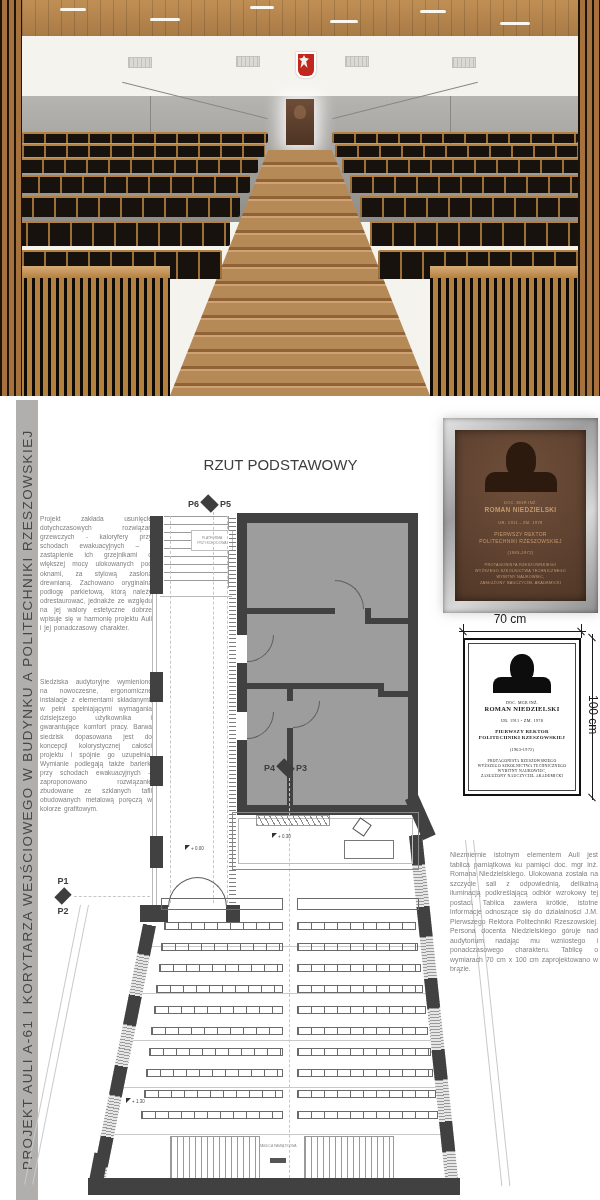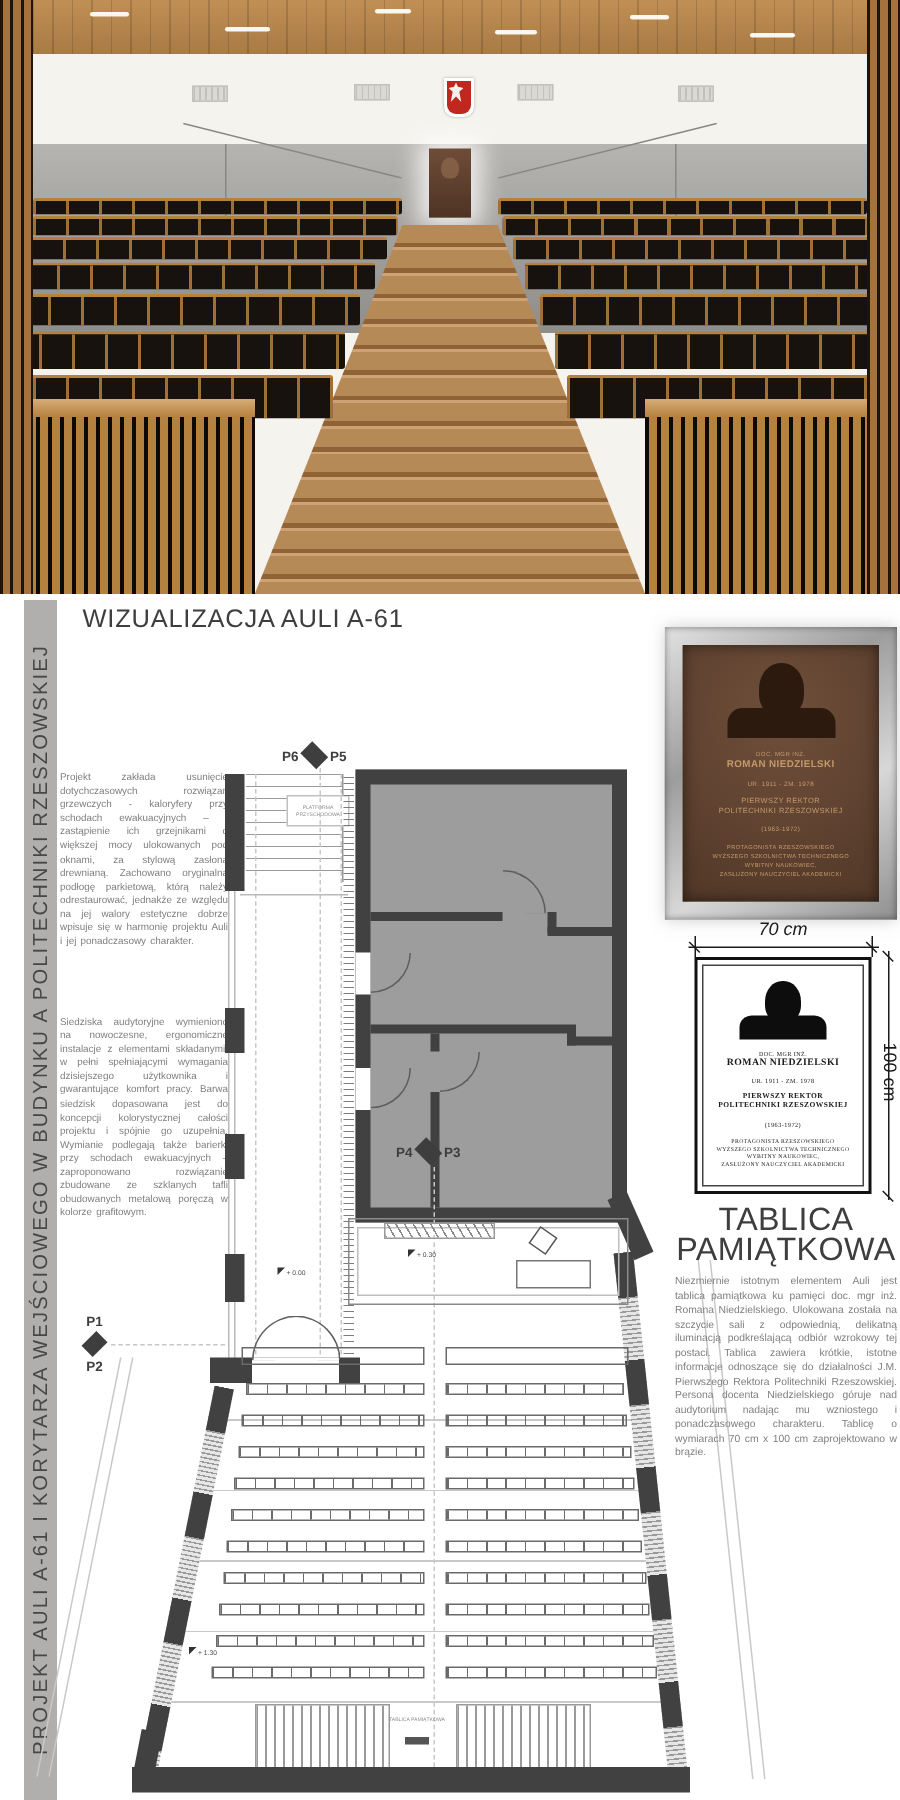--- a/index.html
+++ b/index.html
@@ -179,23 +179,23 @@
       </div>
 
     <div class="sidewall" style="left:0;"></div>
     <div class="sidewall" style="left:578px;"></div>
   </div>
 
   <div class="sidebar">
     <span>PROJEKT AULI A-61 I KORYTARZA WEJŚCIOWEGO W BUDYNKU A POLITECHNIKI RZESZOWSKIEJ</span>
   </div>
 
-  <div class="h1" style="left:55px;top:403px;">WIZUALIZACJA AULI A-61</div>
 
   <div class="plan-title">
+    <div>RZUT PODSTAWOWY</div>
   </div>
 
   <div class="para" style="left:40px;top:514px;width:112px;">Projekt zakłada usunięcie dotychczasowych rozwiązań grzewczych - kaloryfery przy schodach ewakuacyjnych – i zastąpienie ich grzejnikami o większej mocy ulokowanych pod oknami, za stylową zasłoną drewnianą. Zachowano oryginalną podłogę parkietową, którą należy odrestaurować, jednakże ze względu na jej walory estetyczne dobrze wpisuje się w harmonię projektu Auli i jej ponadczasowy charakter.</div>
   <div class="para" style="left:40px;top:677px;width:112px;">Siedziska audytoryjne wymieniono na nowoczesne, ergonomiczne instalacje z elementami składanymi, w pełni spełniającymi wymagania dzisiejszego użytkownika i gwarantujące komfort pracy. Barwa siedzisk dopasowana jest do koncepcji kolorystycznej całości projektu i spójnie go uzupełnia. Wymianie podlegają także barierki przy schodach ewakuacyjnych – zaproponowano rozwiązanie zbudowane ze szklanych tafli obudowanych metalową poręczą w kolorze grafitowym.</div>
 
   <div class="marker" style="left:188px;top:496px;">
     <span>P6</span>
     <span class="diamond"></span>
     <span>P5</span>
   </div>
@@ -330,21 +330,21 @@
       <div class="pp-text" style="top:101px;font-size:5px;">PIERWSZY REKTOR</div>
       <div class="pp-text" style="top:108px;font-size:5px;">POLITECHNIKI RZESZOWSKIEJ</div>
       <div class="pp-text" style="top:120px;font-size:4.2px;">(1963-1972)</div>
       <div class="pp-text" style="top:133px;font-size:3.8px;">PROTAGONISTA RZESZOWSKIEGO</div>
       <div class="pp-text" style="top:139px;font-size:3.8px;">WYŻSZEGO SZKOLNICTWA TECHNICZNEGO</div>
       <div class="pp-text" style="top:145px;font-size:3.8px;">WYBITNY NAUKOWIEC,</div>
       <div class="pp-text" style="top:151px;font-size:3.8px;">ZASŁUŻONY NAUCZYCIEL AKADEMICKI</div>
     </div>
   </div>
 
-  <div class="dim-label" style="left:463px;top:612px;width:118px;font-style:italic;">70 cm</div>
+  <div class="dim-label" style="left:451px;top:612px;width:118px;">70 cm</div>
   <div class="dimline" style="left:459px;top:631px;width:127px;height:1px;"></div>
   <div class="dimtick" style="left:458px;top:631px;"></div>
   <div class="dimtick" style="left:576px;top:631px;"></div>
   <div class="dimline" style="left:463px;top:624px;width:1px;height:14px;"></div>
   <div class="dimline" style="left:581px;top:624px;width:1px;height:14px;"></div>
   <div class="dim-label-v" style="left:586px;top:695px;">100 cm</div>
   <div class="dimline" style="left:592px;top:634px;width:1px;height:166px;"></div>
   <div class="dimtick" style="left:587px;top:637px;"></div>
   <div class="dimtick" style="left:587px;top:797px;"></div>
 
@@ -357,19 +357,15 @@
     <div class="pd-text" style="top:78px;font-size:4.2px;">UR. 1911 - ZM. 1978</div>
     <div class="pd-text" style="top:89px;font-size:5px;font-weight:bold;">PIERWSZY REKTOR</div>
     <div class="pd-text" style="top:95px;font-size:5px;font-weight:bold;">POLITECHNIKI RZESZOWSKIEJ</div>
     <div class="pd-text" style="top:107px;font-size:4.2px;">(1963-1972)</div>
     <div class="pd-text" style="top:119px;font-size:3.8px;">PROTAGONISTA RZESZOWSKIEGO</div>
     <div class="pd-text" style="top:124px;font-size:3.8px;">WYŻSZEGO SZKOLNICTWA TECHNICZNEGO</div>
     <div class="pd-text" style="top:129px;font-size:3.8px;">WYBITNY NAUKOWIEC,</div>
     <div class="pd-text" style="top:134px;font-size:3.8px;">ZASŁUŻONY NAUCZYCIEL AKADEMICKI</div>
   </div>
 
-  <div class="mem-title">
-    <div>TABLICA</div>
-    <div>PAMIĄTKOWA</div>
-  </div>
   <div class="para" style="left:450px;top:850px;width:148px;font-size:6.9px;">Niezmiernie istotnym elementem Auli jest tablica pamiątkowa ku pamięci doc. mgr inż. Romana Niedzielskiego. Ulokowana została na szczycie sali z odpowiednią, delikatną iluminacją podkreślającą odbiór wzrokowy tej postaci. Tablica zawiera krótkie, istotne informacje odnoszące się do działalności J.M. Pierwszego Rektora Politechniki Rzeszowskiej. Persona docenta Niedzielskiego góruje nad audytorium nadając mu wzniostego i ponadczasowego charakteru. Tablicę o wymiarach 70 cm x 100 cm zaprojektowano w brązie.</div>
 
 </div>
 
 </body></html>

